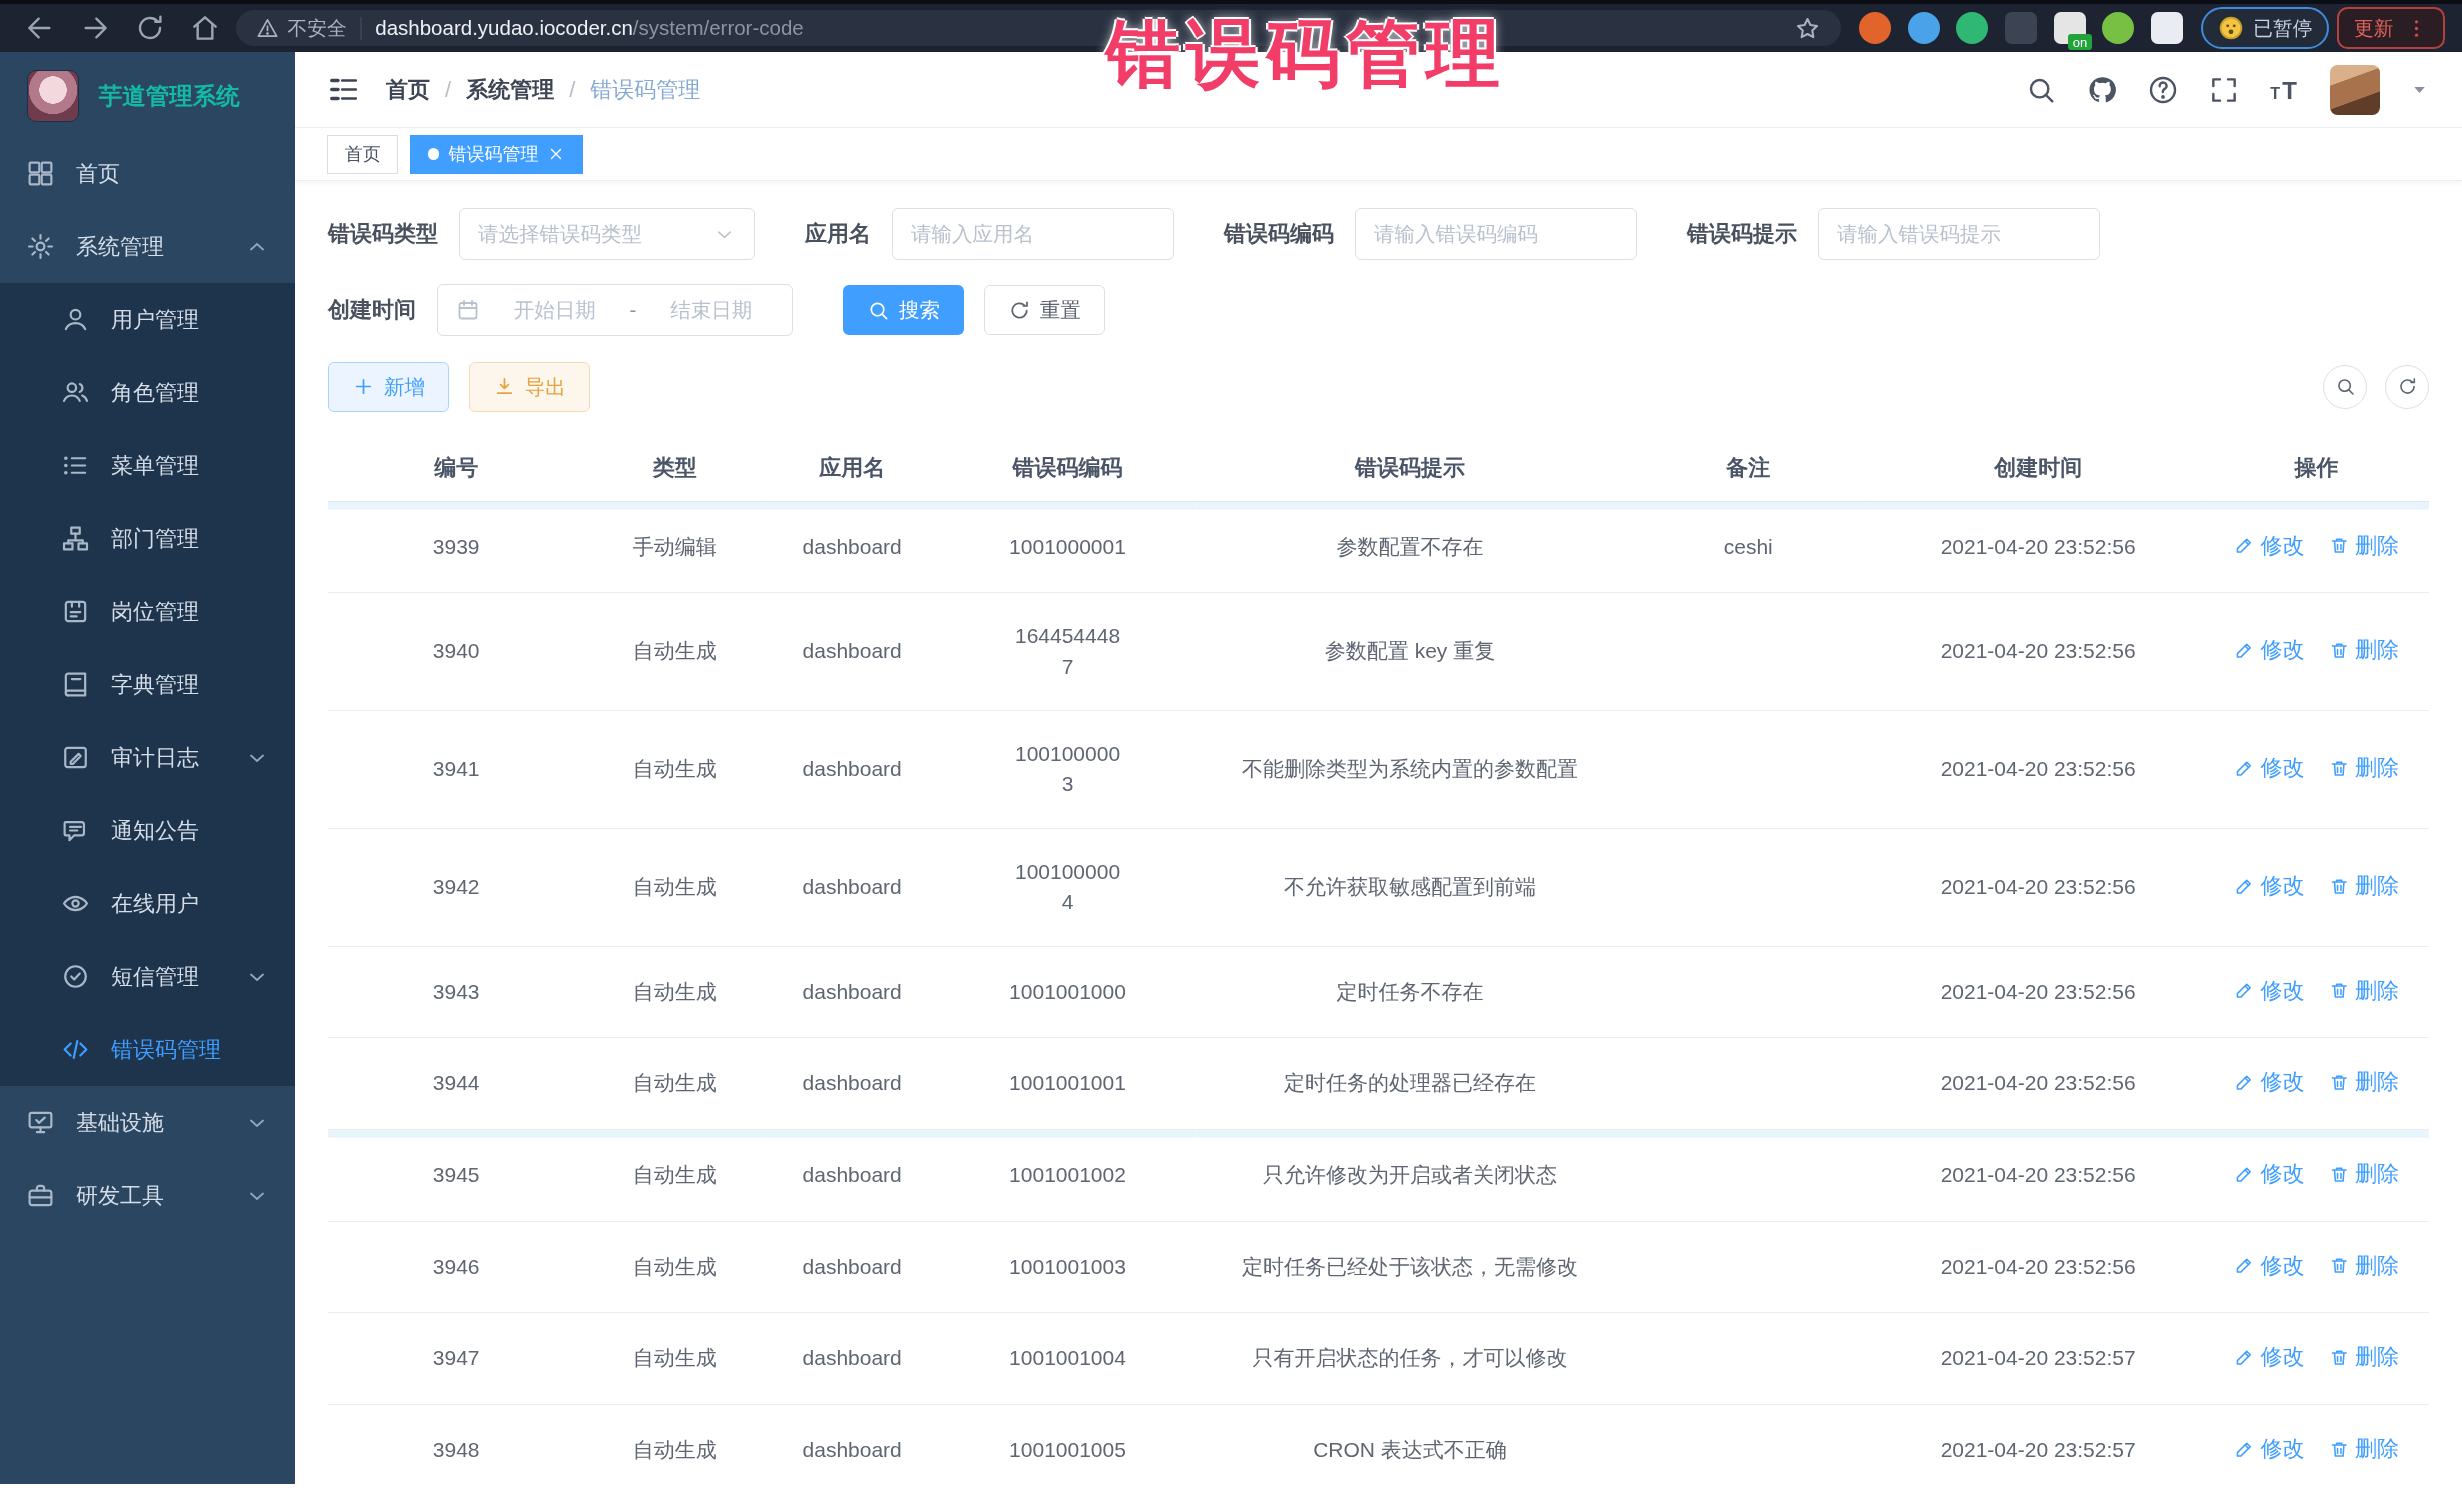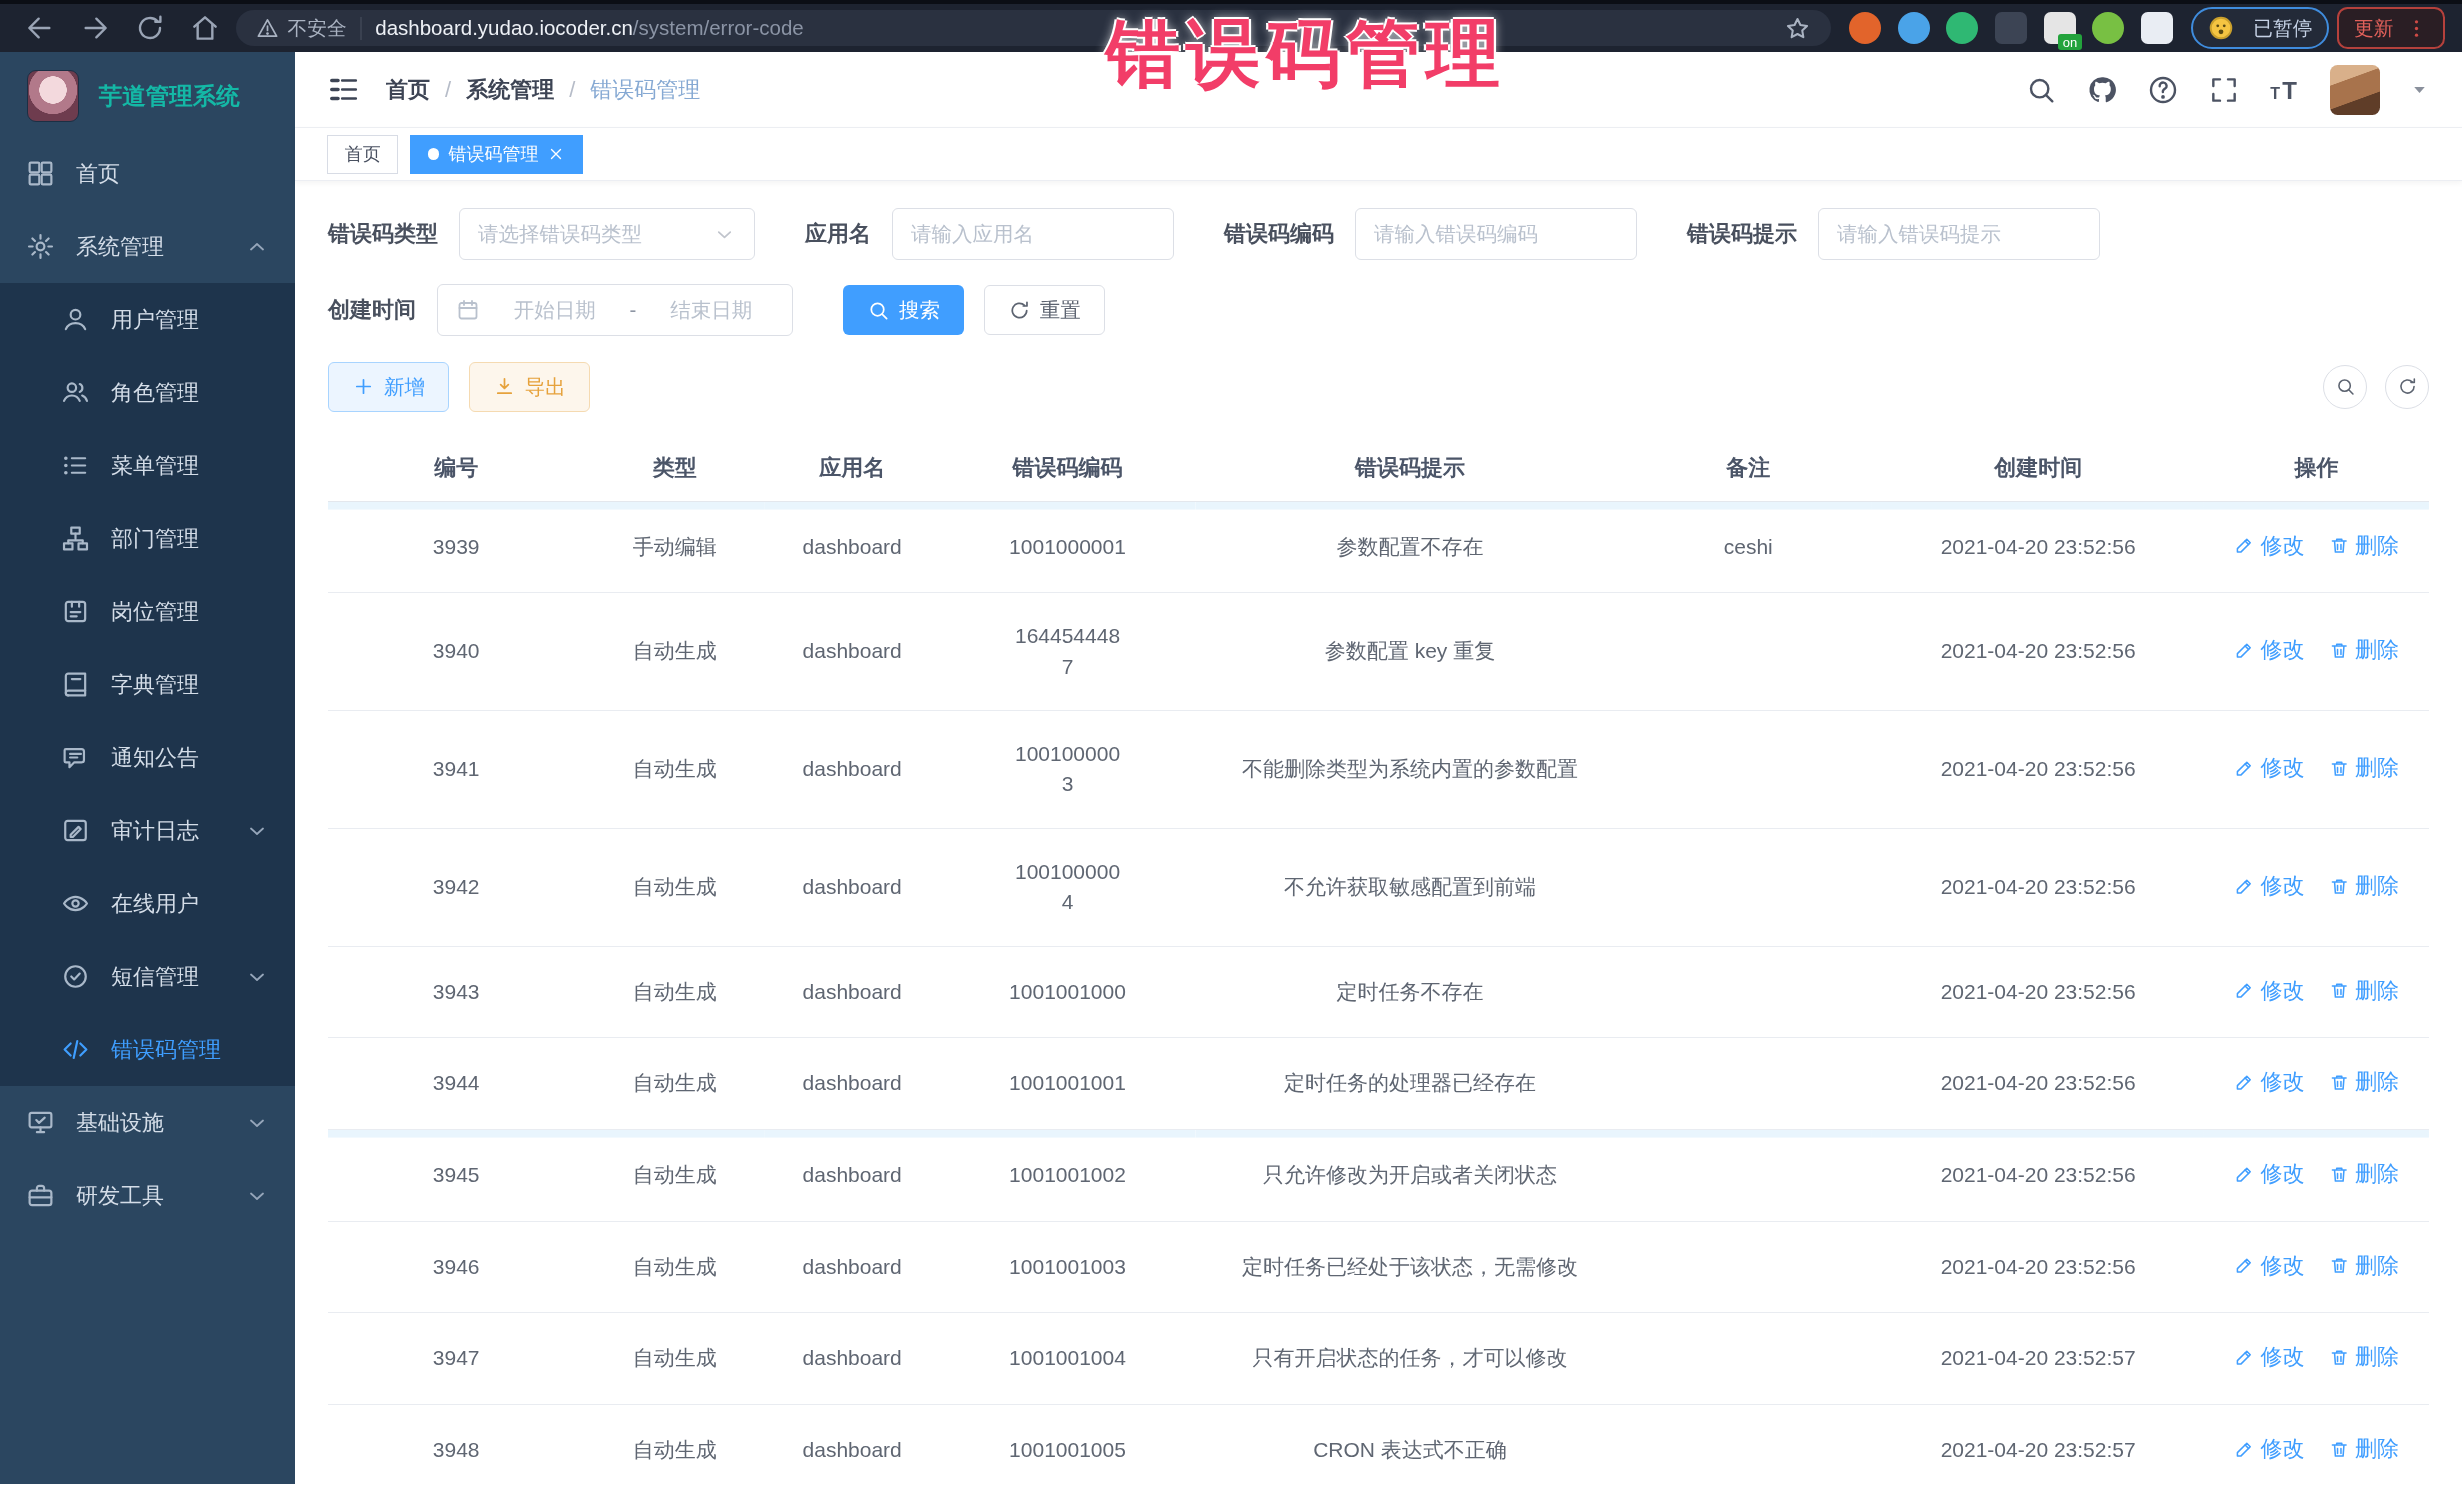--- a/index.html
+++ b/index.html
@@ -18,21 +18,21 @@
   .security .icon{width:23px;height:23px}
   .omni-div{width:1.5px;height:23px;background:#3a4150}
   .url{font-size:20.5px;color:#eef1f6;white-space:nowrap;overflow:hidden}
   .url .path{color:#8b94a5}
   .star{width:27px;height:27px;color:#aab3c2;margin-left:auto}
   .ext-row{display:flex;align-items:center;gap:16.7px;margin:0 10.6px;flex-shrink:0}
   .ext{width:32px;height:32px;border-radius:50%;position:relative;flex-shrink:0}
   .ext.square{border-radius:6.8px}
   .ext .badge{position:absolute;right:-6px;bottom:-6px;background:#23a33c;color:#fff;
     font-size:13px;padding:1.5px 4.5px;border-radius:3px;line-height:1}
-  .pill{display:flex;align-items:center;gap:19px;border-radius:21px;padding:5.3px 15px;
+  .pill{display:flex;align-items:center;gap:9px;border-radius:21px;padding:5.3px 15px;
     font-size:19.7px;white-space:nowrap;flex-shrink:0}
   .pill-paused{border:2.3px solid #3f8cdd;color:#c6d2e6;background:#232a38}
   .face{width:26px;height:26px}
   .pill-update{border:2.3px solid #b5413c;border-radius:10.6px;color:#e0605a;background:#2a1e24;gap:12px}
   .pill-update .icon{width:23px;height:23px;color:#cf4a45}
   
   .app{display:flex;height:1432px}
   .sidebar{width:295px;flex-shrink:0;background:#2b4660;color:#cfd9e5;display:flex;flex-direction:column}
   .logo-row{display:flex;align-items:center;gap:19.7px;padding:18px 27px 15px}
   .logo{width:52px;height:52px;border-radius:9px;flex-shrink:0;
@@ -281,39 +281,39 @@
                 <path d="M4 5a2 2 0 0 1 2-2h14v18H6a2 2 0 0 1-2-2z"></path>
                 <path d="M20 17H6a2 2 0 0 0 0 4"></path>
                 <path d="M9 7.5h7"></path>
               </svg>
             </span>
             <span>字典管理</span>
           </div>
           <div class="menu-item">
             <span class="icon mi">
               <svg viewBox="0 0 24 24">
+                <rect x="3.5" y="4" width="17" height="16" rx="2"></rect>
+                <path d="M8 15.5l6.5-6.5 1.8 1.8L9.8 17.3H8z"></path>
+              </svg>
+            </span>
+            <span>审计日志</span>
+            <span class="icon chev">
+              <svg viewBox="0 0 24 24">
+                <path d="M6 9.5l6 5.5 6-5.5"></path>
+              </svg>
+            </span>
+          </div>
+          <div class="menu-item">
+            <span class="icon mi">
+              <svg viewBox="0 0 24 24">
                 <path d="M4 5h13a2 2 0 0 1 2 2v7a2 2 0 0 1-2 2h-6l-4 4v-4H4a1 1 0 0 1-1-1V6a1 1 0 0 1 1-1z"></path>
                 <path d="M7.5 9h9M7.5 12h6"></path>
               </svg>
             </span>
             <span>通知公告</span>
-          </div>
-          <div class="menu-item">
-            <span class="icon mi">
-              <svg viewBox="0 0 24 24">
-                <rect x="3.5" y="4" width="17" height="16" rx="2"></rect>
-                <path d="M8 15.5l6.5-6.5 1.8 1.8L9.8 17.3H8z"></path>
-              </svg>
-            </span>
-            <span>审计日志</span>
-            <span class="icon chev">
-              <svg viewBox="0 0 24 24">
-                <path d="M6 9.5l6 5.5 6-5.5"></path>
-              </svg>
-            </span>
           </div>
           <div class="menu-item">
             <span class="icon mi">
               <svg viewBox="0 0 24 24">
                 <path d="M2.5 12s3.5-5.5 9.5-5.5S21.5 12 21.5 12s-3.5 5.5-9.5 5.5S2.5 12 2.5 12z"></path>
                 <circle cx="12" cy="12" r="2.6"></circle>
               </svg>
             </span>
             <span>在线用户</span>
           </div>

